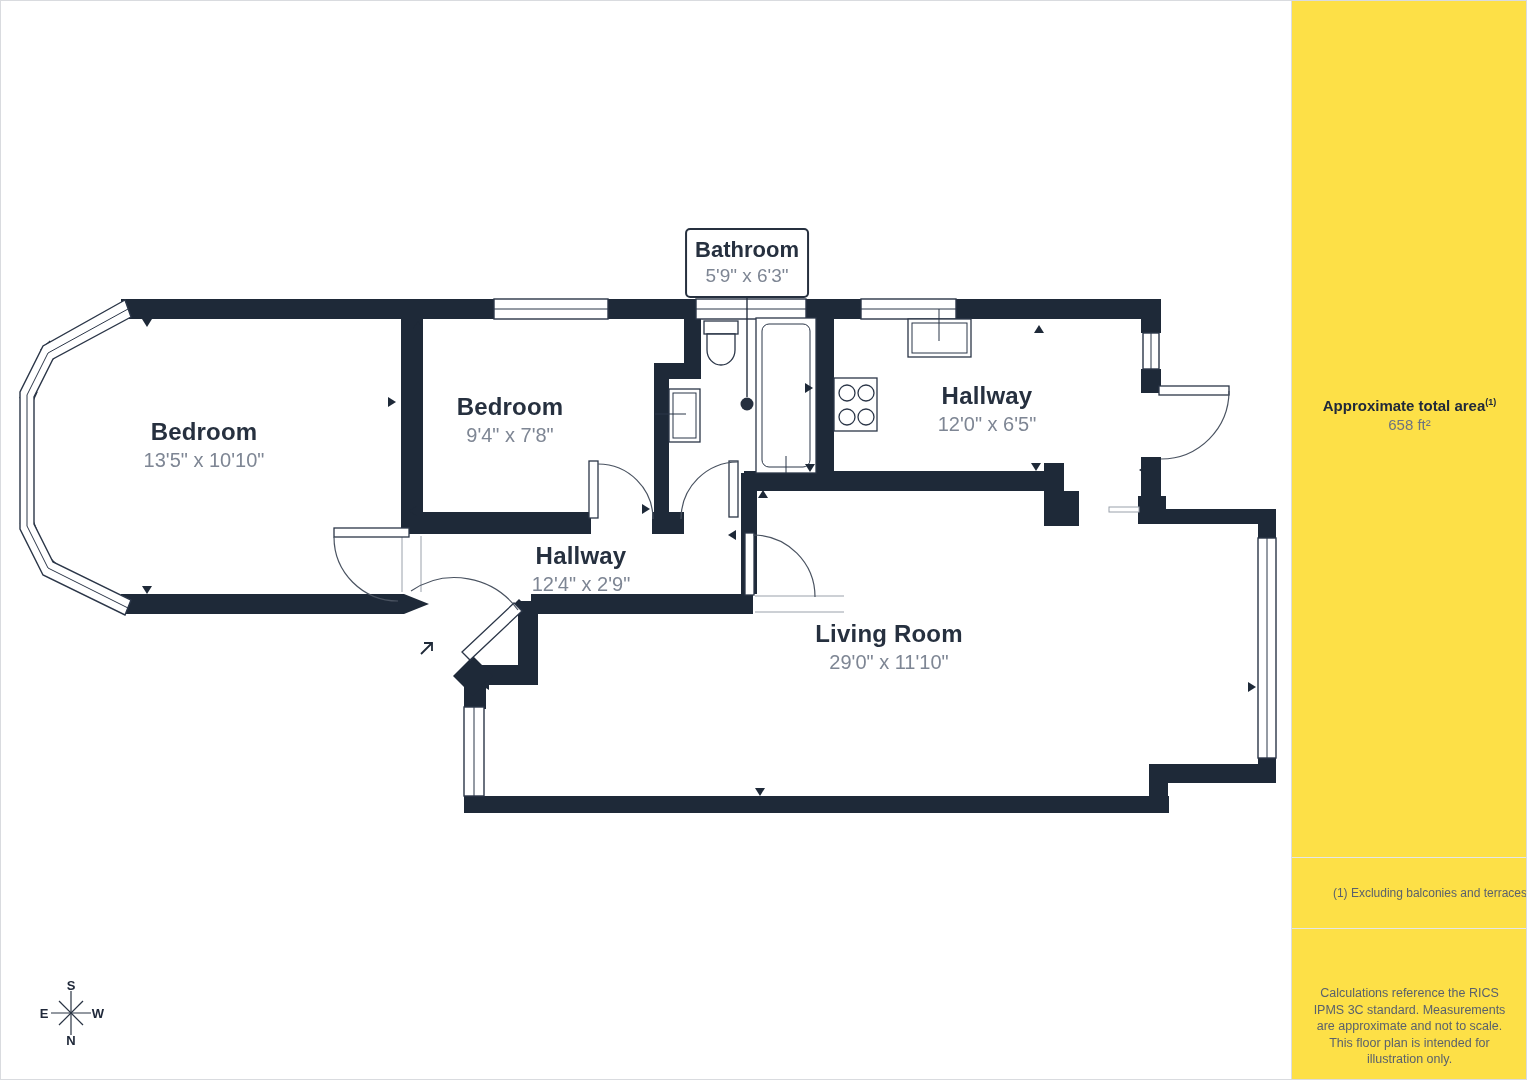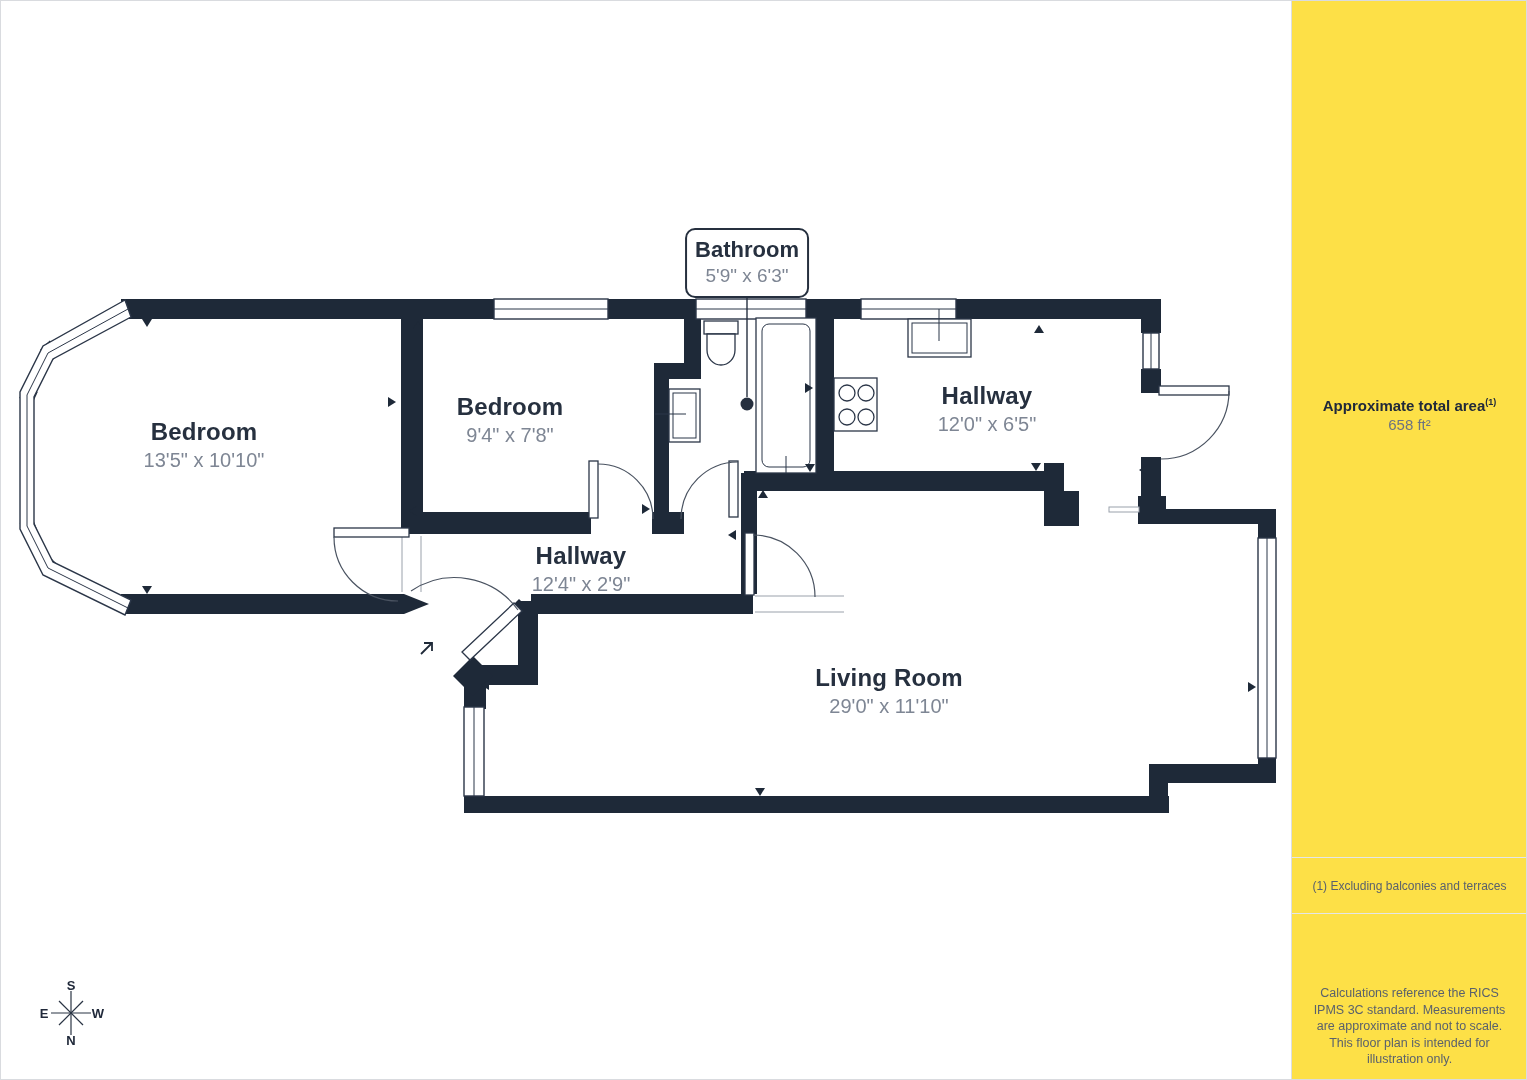--- a/index.html
+++ b/index.html
@@ -11,37 +11,37 @@
   }
   .plan-area { position:absolute; left:0; top:0; width:1290px; height:1080px; }
   .plan-svg { position:absolute; left:0; top:0; }
 
   .room-label { position:absolute; transform:translateX(-50%); text-align:center; white-space:nowrap; }
   .room-label .rname { font-size:24px; font-weight:bold; color:#26303f; letter-spacing:.2px; }
   .room-label .rdims { font-size:20px; color:#7e8694; margin-top:3px; }
 
   .callout {
     position:absolute; transform:translateX(-50%); text-align:center; white-space:nowrap;
-    background:#fff; border:2px solid #26303f; border-radius:10px; padding:7px 8px 9px;
+    background:#fff; border:2px solid #26303f; border-radius:5px; padding:7px 8px 9px;
   }
   .callout .rname { font-size:22px; font-weight:bold; color:#26303f; }
   .callout .rdims { font-size:19px; color:#7e8694; margin-top:2px; }
 
   .sidebar {
     position:absolute; left:1290px; top:0; width:236px; height:1078px;
     border-left:1px solid #dcdee2; background:#fde047;
   }
   .area-block { position:absolute; top:396px; left:0; width:100%; text-align:center; }
   .area-title { font-size:15px; font-weight:bold; color:#20293a; }
   .area-title sup { font-size:9px; }
   .area-value { font-size:15px; color:#6d7380; margin-top:2px; }
   .footnote-box {
-    position:absolute; top:856px; left:0; width:100%; height:57px;
+    position:absolute; top:856px; left:0; width:100%; height:72px;
     border-top:1px solid #e4e6e9; border-bottom:1px solid #e4e6e9;
-    display:flex; align-items:center; justify-content:center;
+    display:flex; align-items:center; justify-content:flex-end;
   }
   .footnote-box div { font-size:12px; color:#5a616c; }
   .disclaimer-box {
     position:absolute; top:960px; left:0; width:100%; bottom:0;
     padding:24px 13px 0; text-align:center;
   }
   .disclaimer-text { font-size:12.5px; color:#5a616c; line-height:1.32; }
   .brand { margin-top:20px; font-size:14px; color:#20293a; letter-spacing:1px; }
   .brand .b1 { font-weight:normal; }
   .brand .b2 { font-weight:normal; }
@@ -239,21 +239,21 @@
       <div class="rdims">5'9" x 6'3"</div>
     </div>
     <div class="room-label" style="left:986px; top:381px;">
       <div class="rname">Hallway</div>
       <div class="rdims">12'0" x 6'5"</div>
     </div>
     <div class="room-label" style="left:580px; top:541px;">
       <div class="rname">Hallway</div>
       <div class="rdims">12'4" x 2'9"</div>
     </div>
-    <div class="room-label" style="left:888px; top:663px;">
+    <div class="room-label" style="left:888px; top:619px;">
       <div class="rname">Living Room</div>
       <div class="rdims">29'0" x 11'10"</div>
     </div>
   </div>
 
   <div class="sidebar">
     <div class="area-block">
       <div class="area-title">
         <span>Approximate total area</span><sup>(1)</sup>
       </div>

